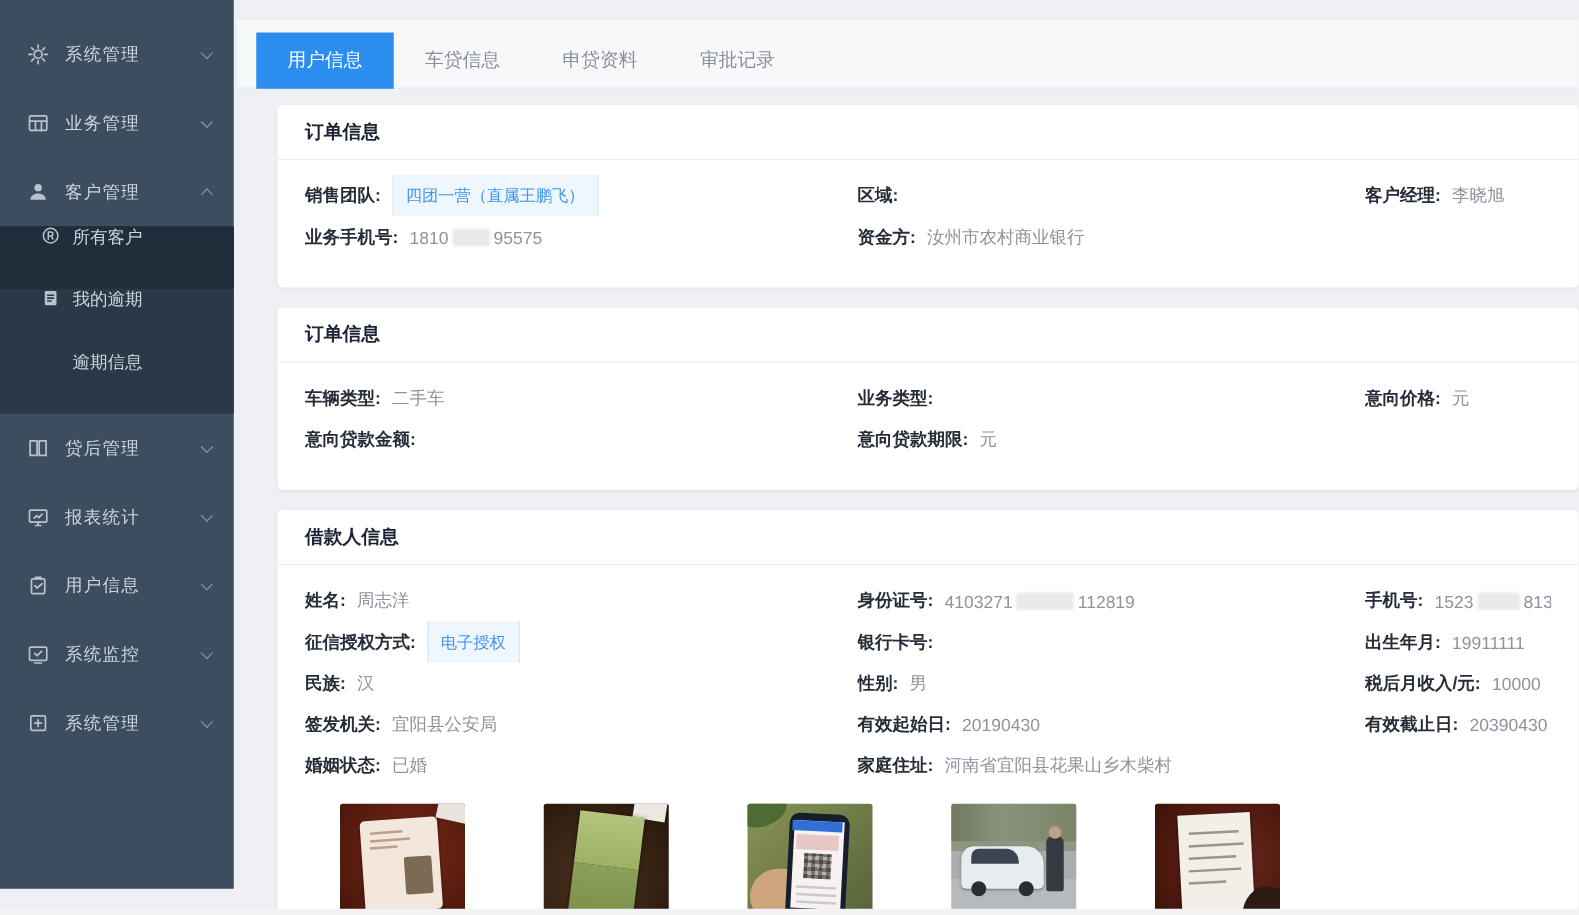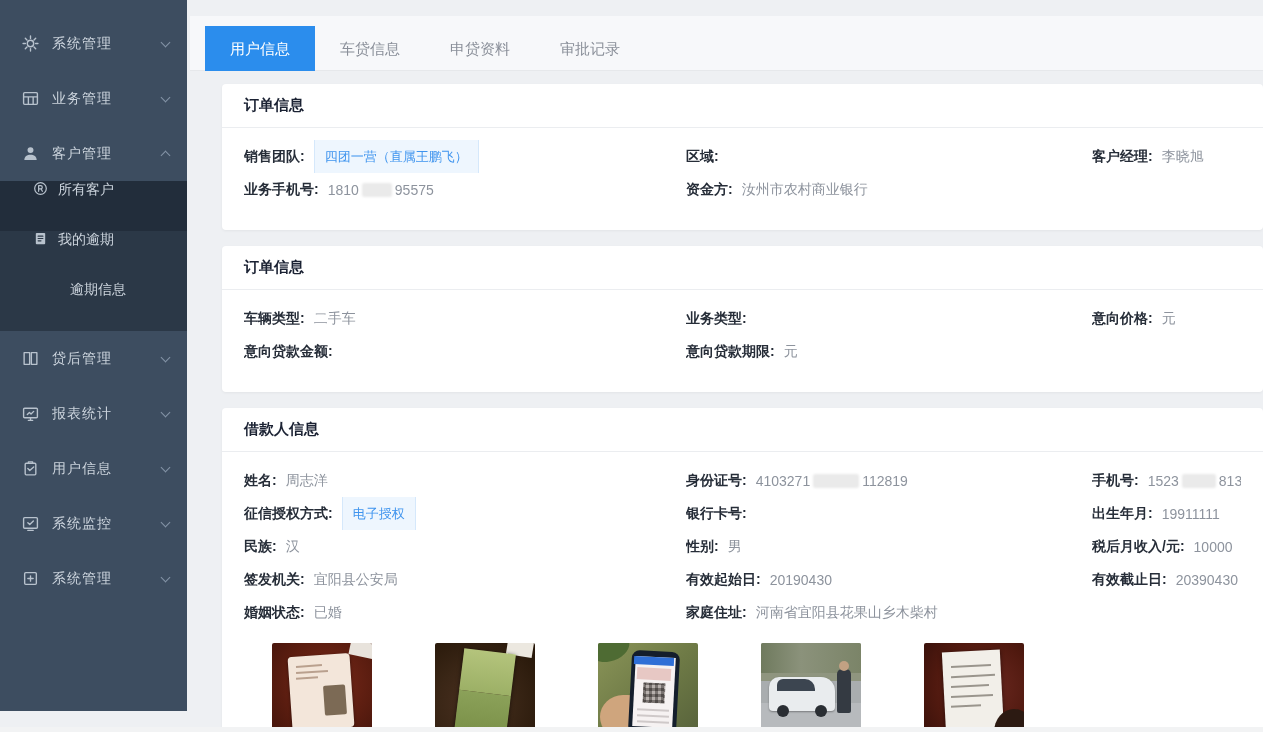--- a/index.html
+++ b/index.html
@@ -15,21 +15,21 @@
   .sidebar{position:absolute;left:0;top:0;width:187px;height:711px;background:var(--sidebar-bg);padding-top:16px;z-index:2;}
   .mi{height:55px;display:flex;align-items:center;padding:0 18px 0 22px;color:#ccd4dd;font-size:14px;cursor:pointer;}
   .mi .ic{width:17px;height:17px;margin-right:13px;color:#b8c2cd;flex:none;display:flex;align-items:center;justify-content:center;}
   .mi .lbl{flex:1;letter-spacing:1px;}
   .chev{width:7px;height:7px;border-right:1.5px solid #8494a6;border-bottom:1.5px solid #8494a6;transform:rotate(45deg);margin-top:-3px;flex:none;}
   .chev.up{transform:rotate(-135deg);margin-top:4px;}
   .submenu{background:var(--submenu-bg);}
   .smi{height:50px;display:flex;align-items:flex-start;padding-left:33px;color:#ccd4dd;font-size:14px;cursor:pointer;}
   .smi.active{background:var(--submenu-active);}
   .smi .ic{width:15px;height:15px;margin-right:10px;color:#b8c2cd;flex:none;}
-  .smi.noicon{padding-left:58px;margin-left:12px;}
+  .smi.noicon{padding-left:58px;}
   svg.sic{display:block;stroke:currentColor;fill:none;stroke-width:1.3;stroke-linecap:round;stroke-linejoin:round;}
 
   
   .main{position:absolute;left:190px;top:16px;right:0;height:732px;}
   .tabbar{padding:10px 0 0 15px;background:#f7f8fa;border-bottom:1px solid #e6e8eb;display:flex;height:55px;}
   .tab{padding:0 25px;height:45px;line-height:45px;font-size:15px;color:#8a8f99;cursor:pointer;white-space:nowrap;}
   .tab.active{background:var(--accent);color:#fff;}
 
   .card{background:#fff;border-radius:4px;box-shadow:0 1px 3px rgba(0,0,0,.05);margin:16px 0 0 32px;width:calc(100% - 32px);}
   .card:first-of-type{margin-top:13px;}

